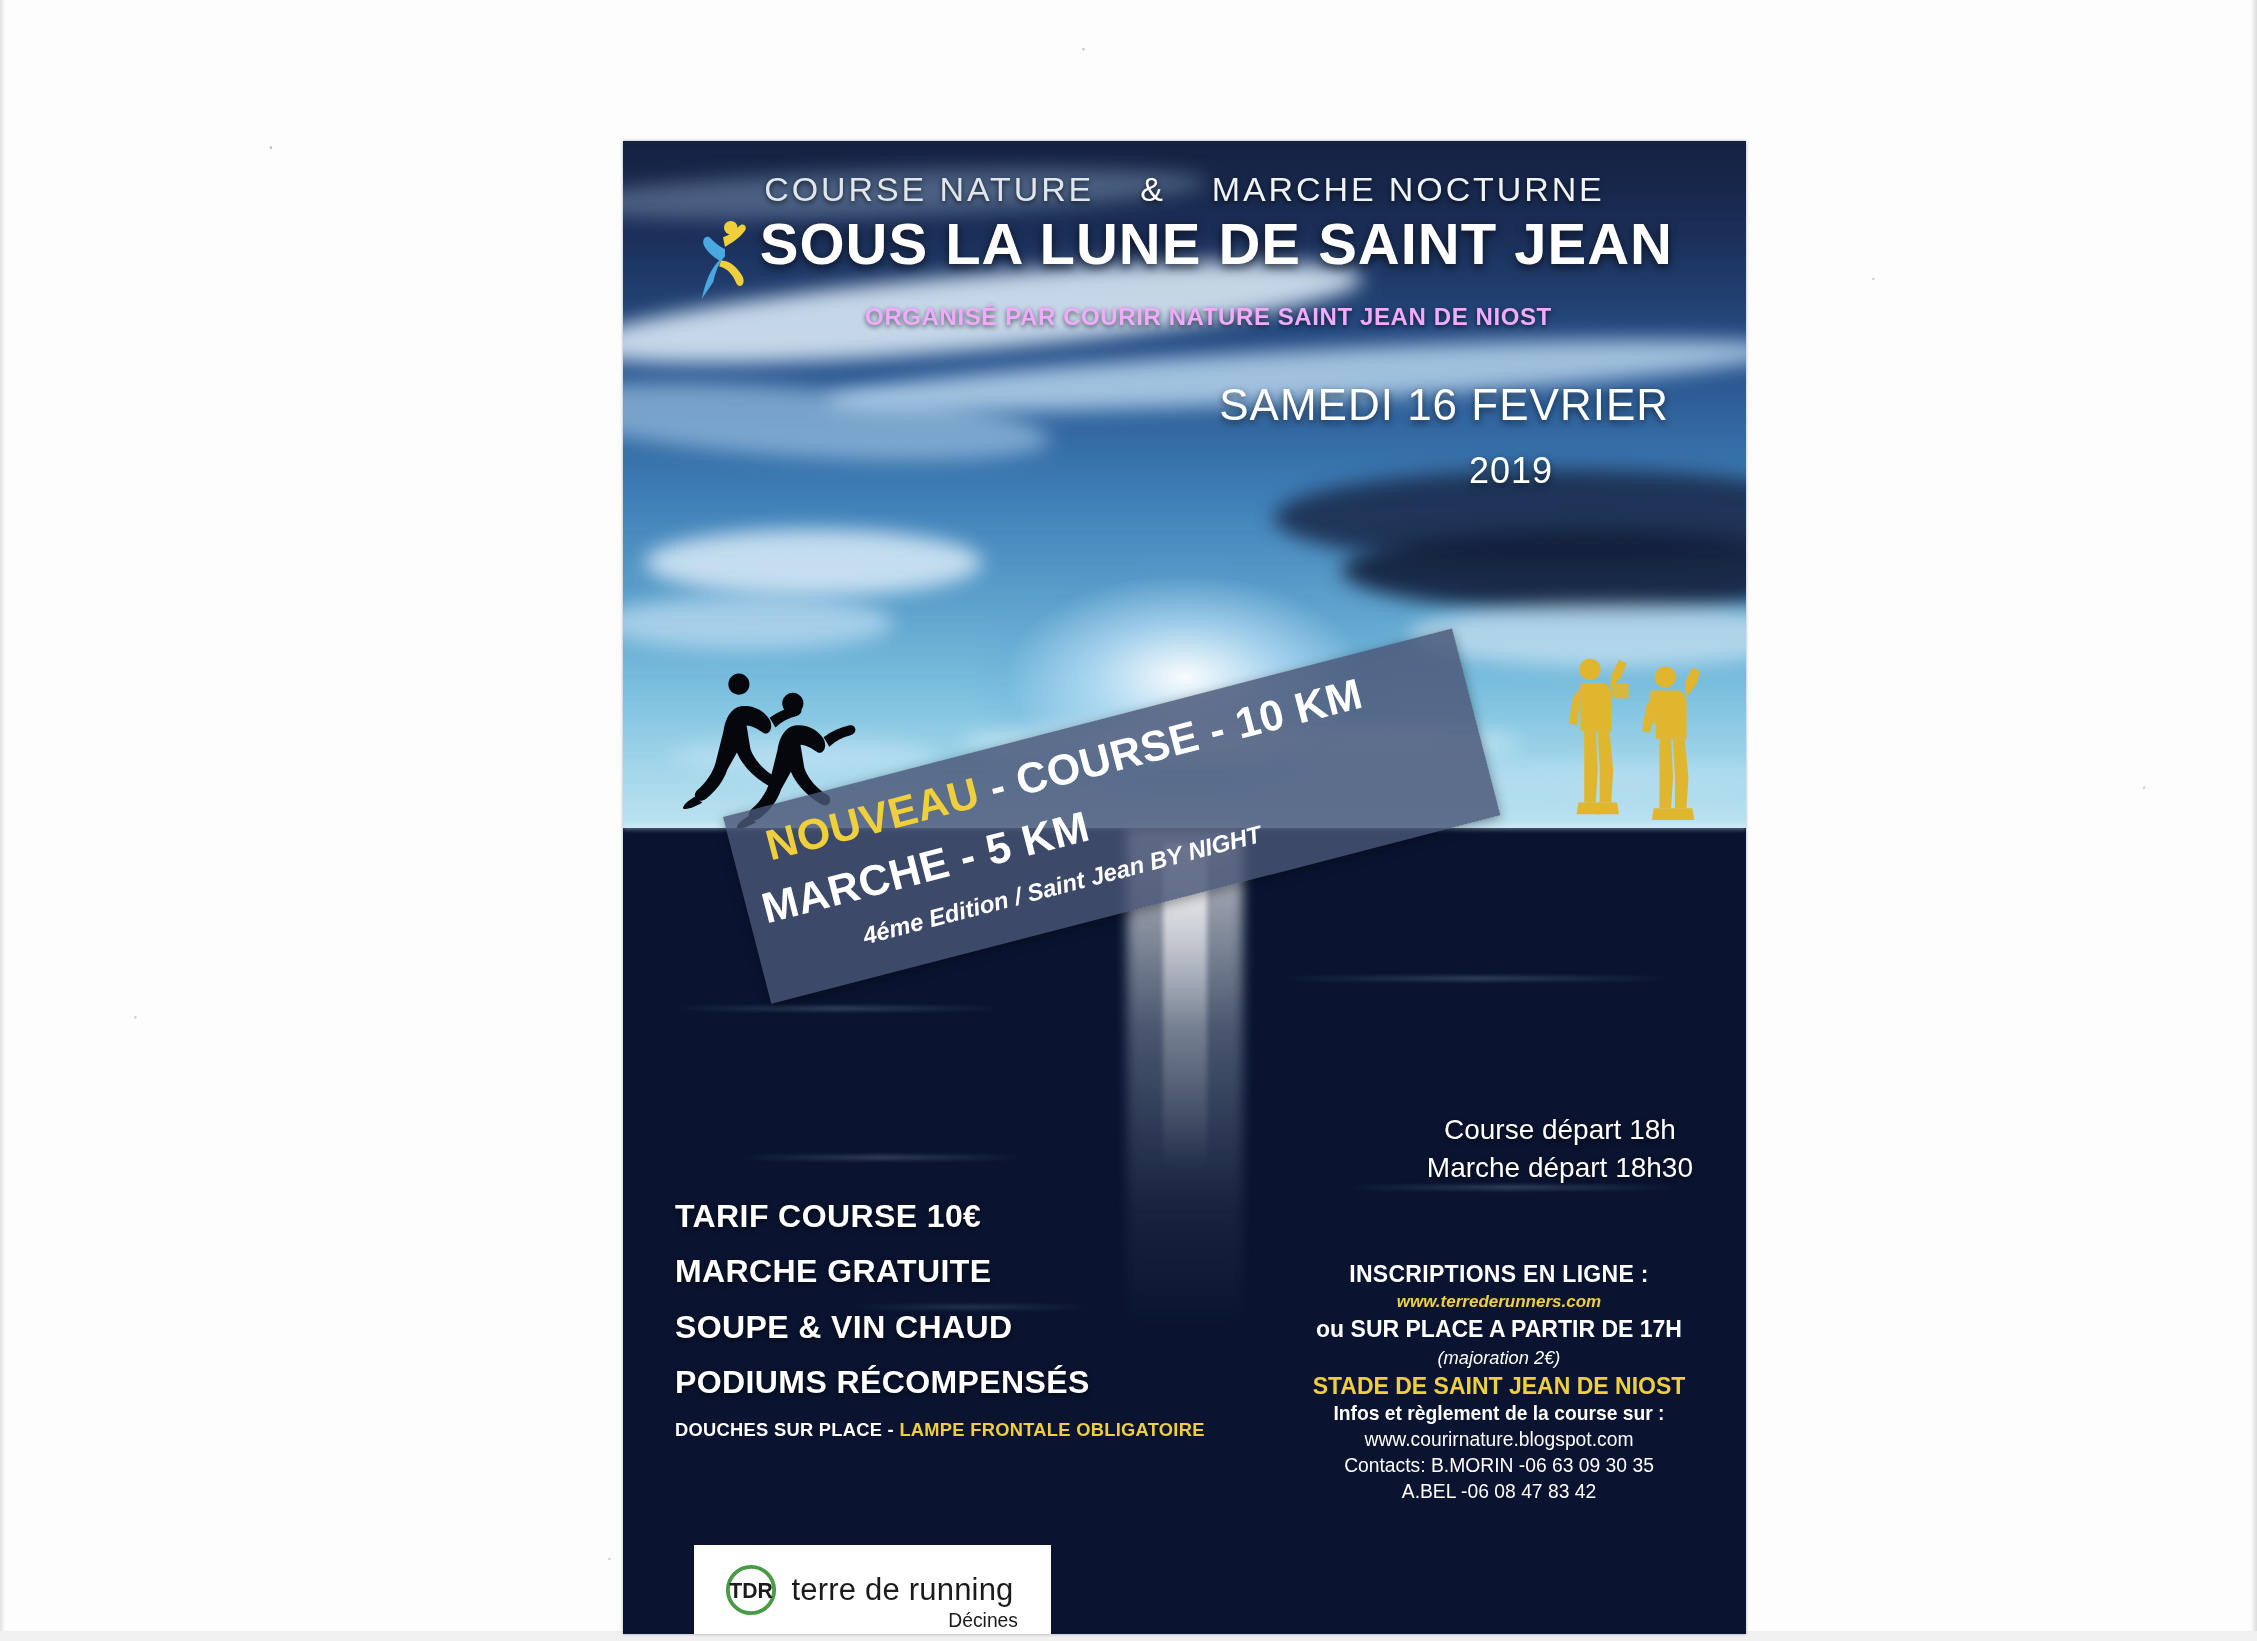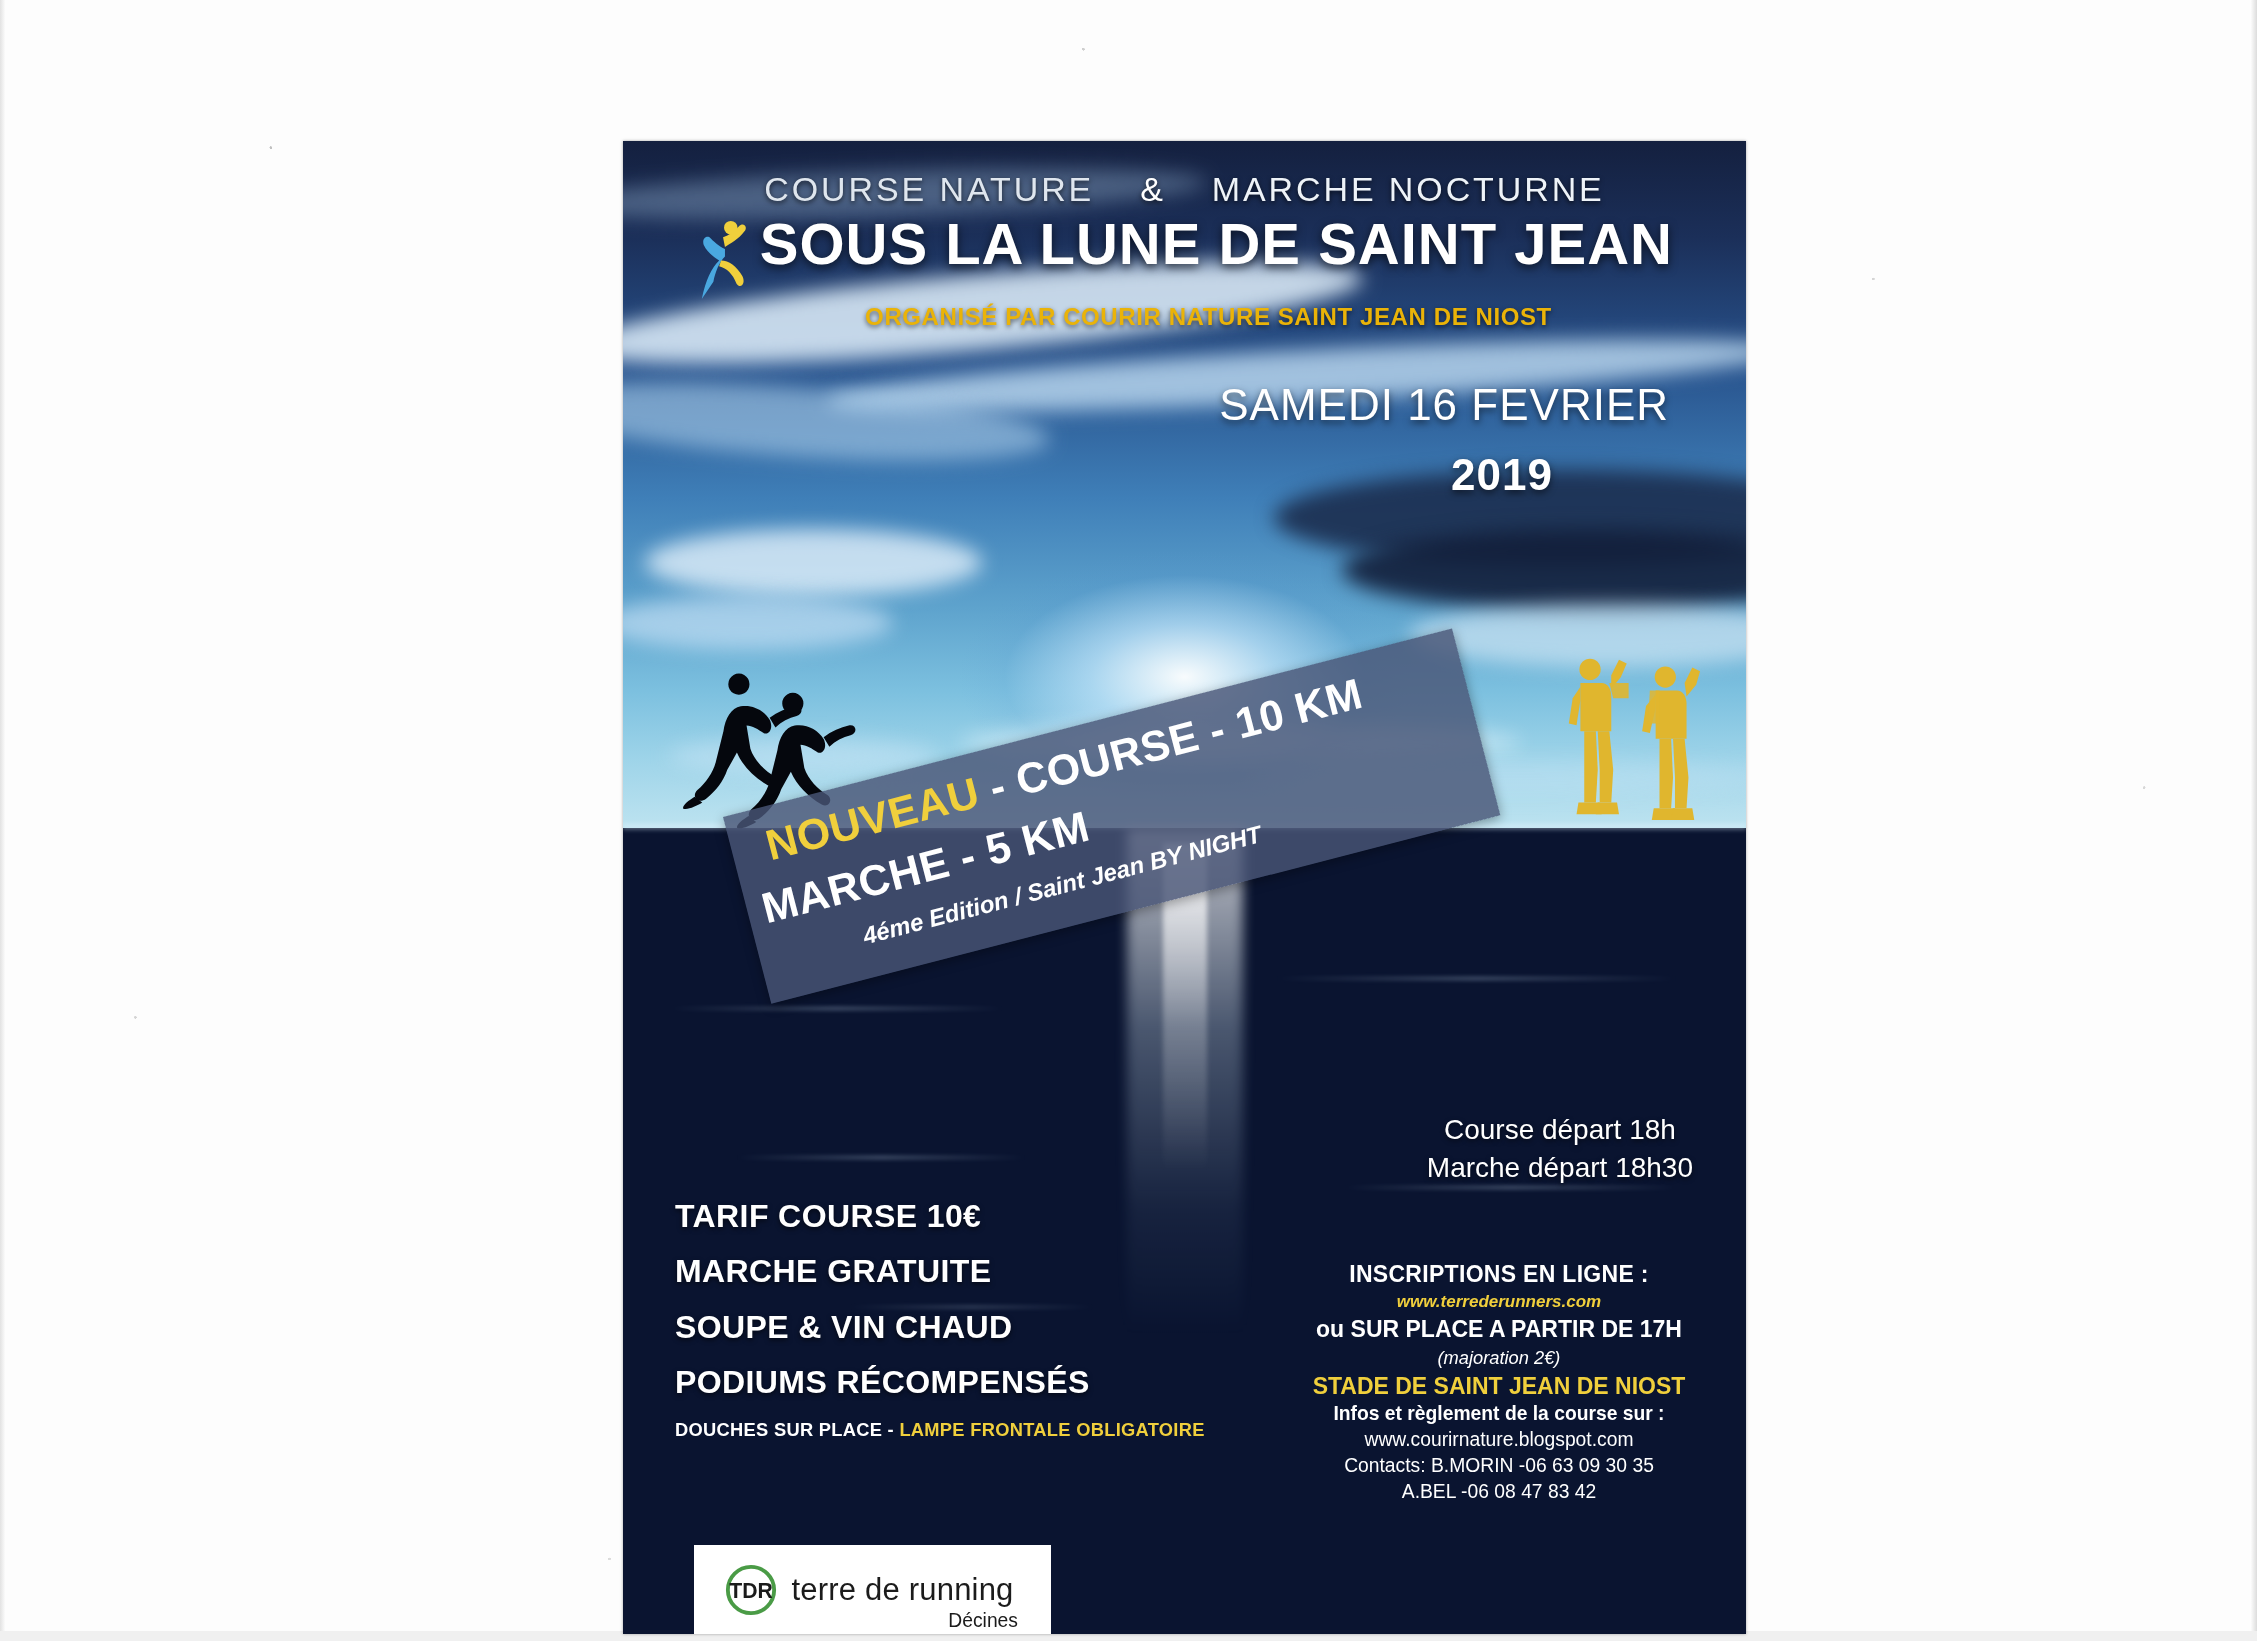--- a/index.html
+++ b/index.html
@@ -164,21 +164,21 @@
     letter-spacing: 1px;
     text-shadow: 0 2.9px 9.7px rgba(0,0,0,.65);
     line-height: 1.05;
   }
   .subtitle {
     position: absolute;
     top: 162px;
     left: 0; right: 0;
     text-align: center;
     padding-left: 48px;
-    color: #eab308;
+    color: #f0abfc;
     font-size: 24px;
     font-weight: 700;
     letter-spacing: 0.6px;
     text-shadow: 0 1.9px 4.8px rgba(0,0,0,.6);
   }
 
   
   .date-line1 {
     position: absolute;
     top: 239px;
@@ -187,22 +187,22 @@
     font-size: 44px;
     font-weight: 500;
     letter-spacing: 1px;
     text-shadow: 0 2.9px 7.7px rgba(0,0,0,.55);
   }
   .date-line2 {
     position: absolute;
     top: 309px;
     right: 193px;
     color: #ffffff;
-    font-size: 44px;
-    font-weight: 700;
+    font-size: 36px;
+    font-weight: 400;
     letter-spacing: 1px;
     text-shadow: 0 2.9px 7.7px rgba(0,0,0,.55);
   }
 
   
   .runners {
     position: absolute;
     left: 58px;
     top: 521px;
     width: 212px;

